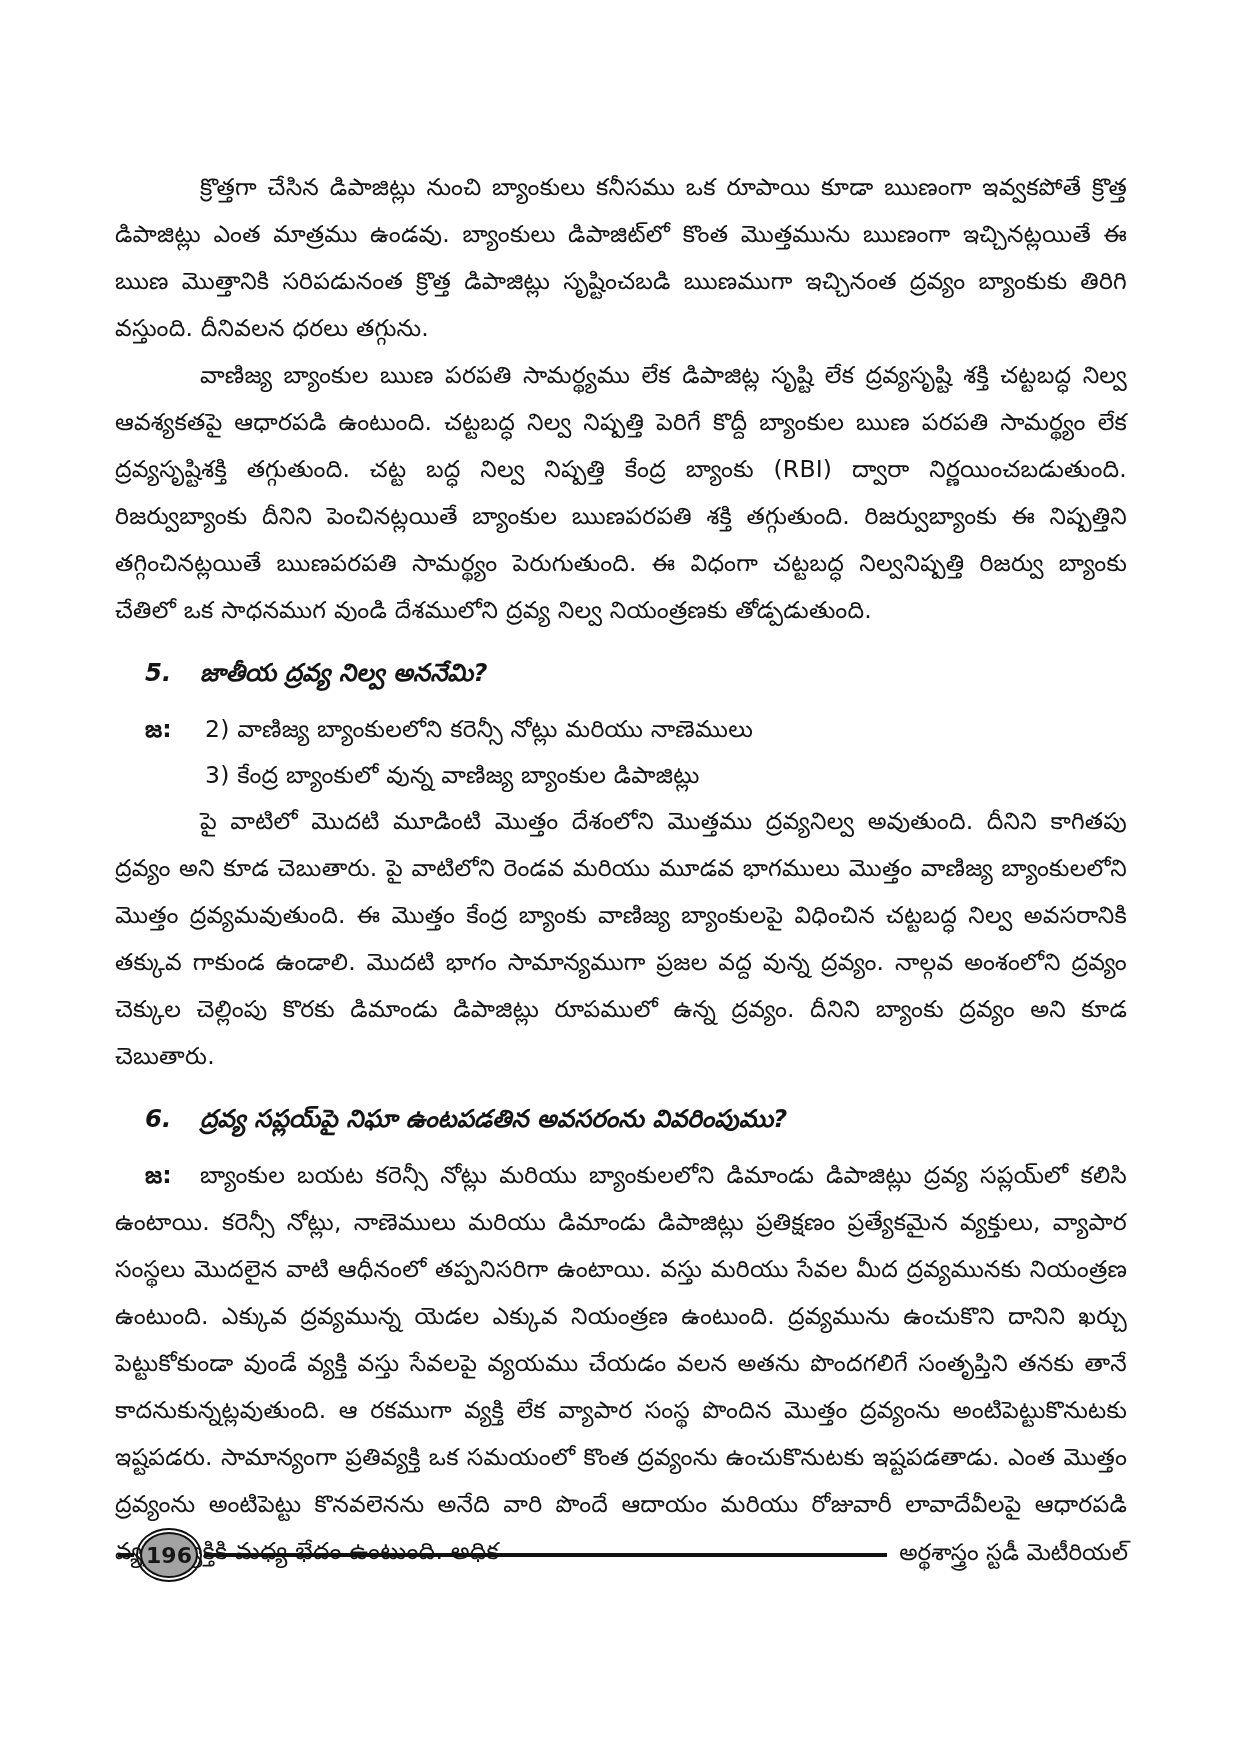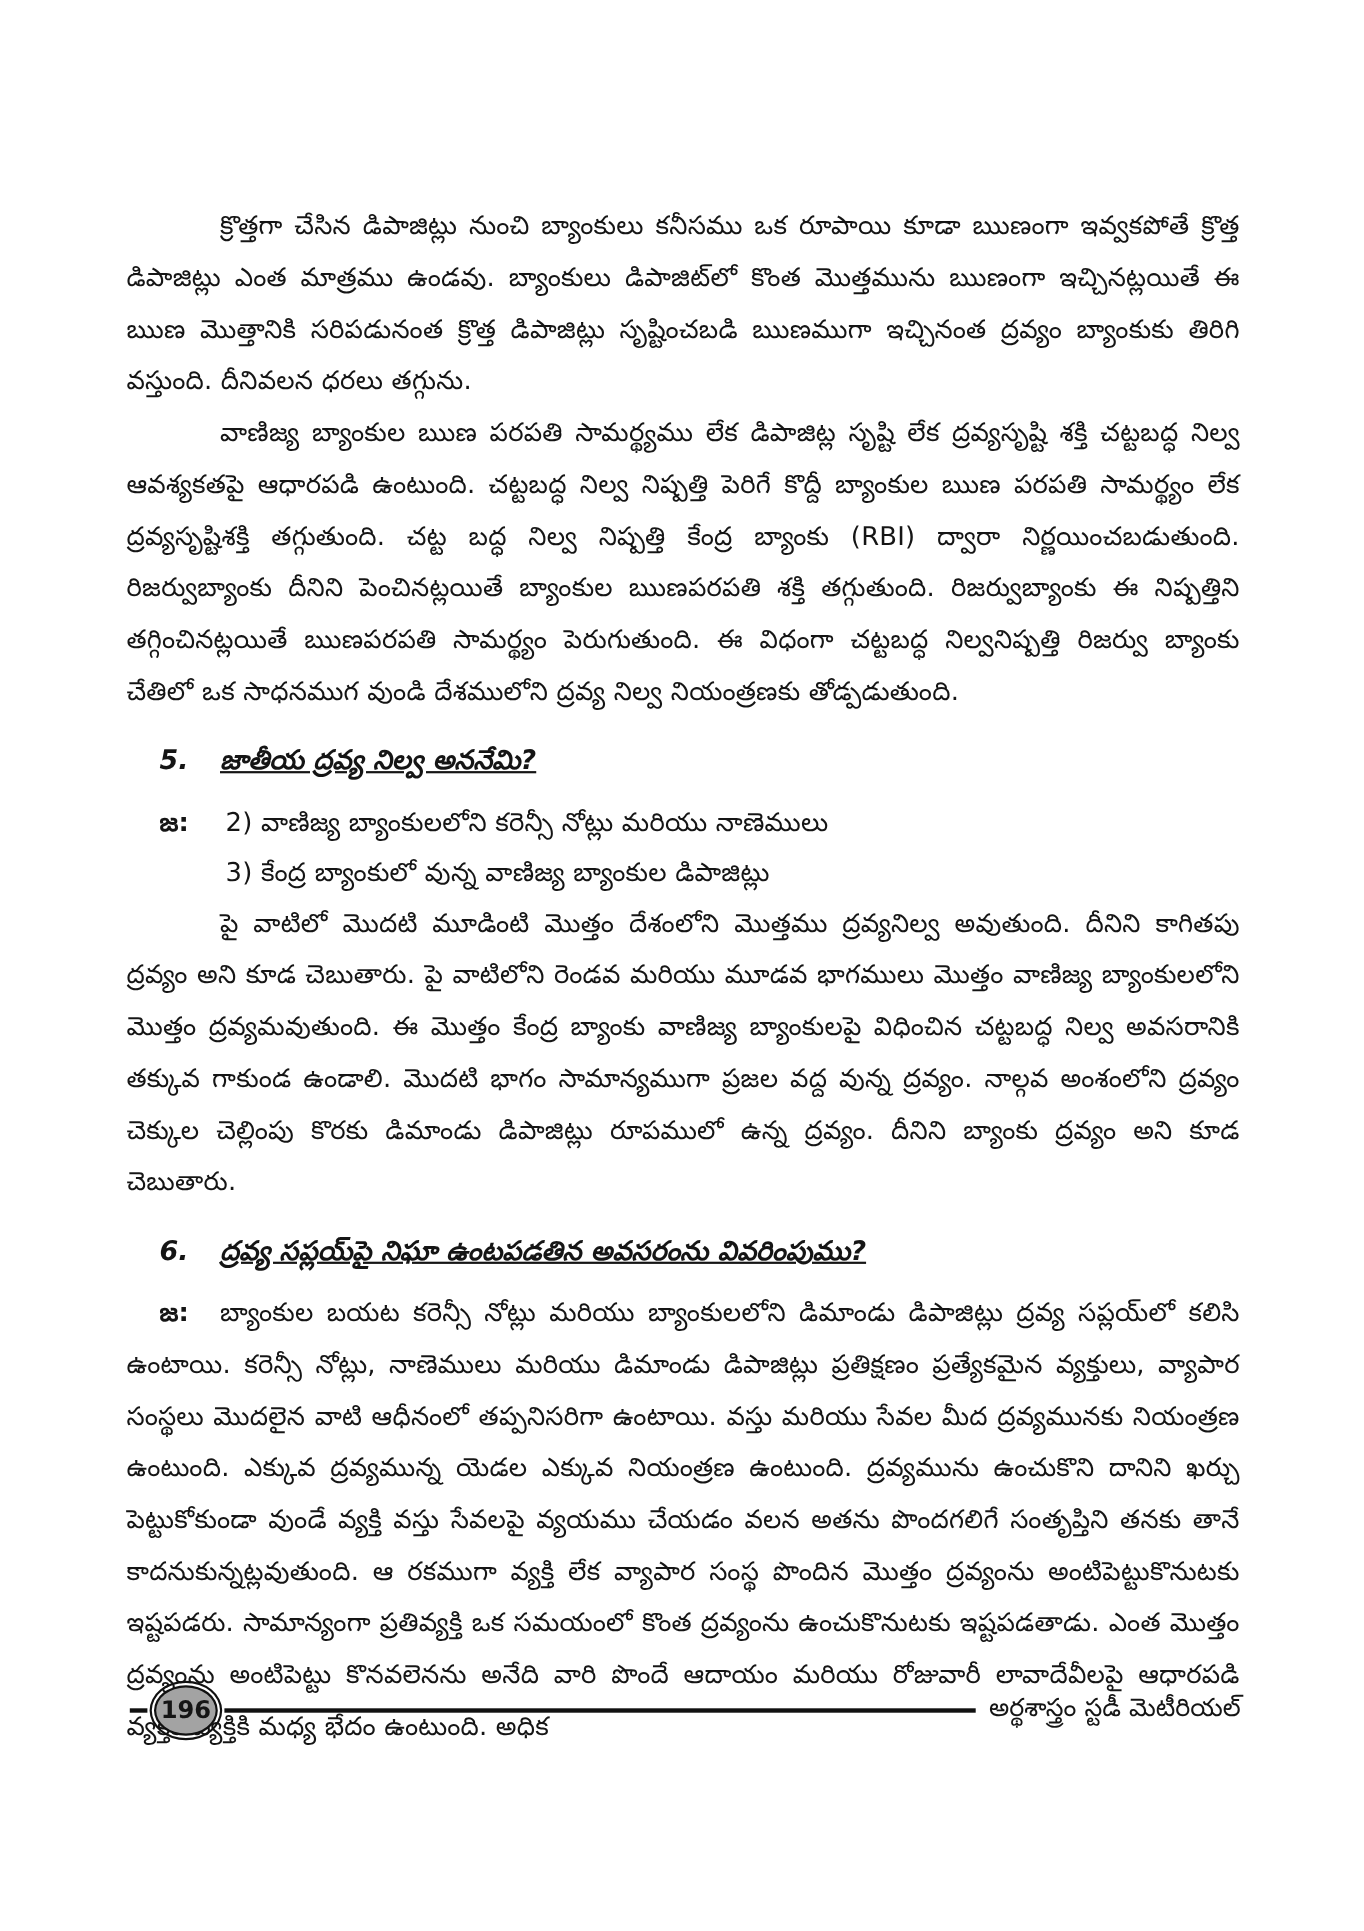--- a/index.html
+++ b/index.html
@@ -8,21 +8,21 @@
     height: 1755px;
     background: #ffffff;
     color: #151515;
     font-family: "DejaVu Sans", "Liberation Sans", sans-serif;
     position: relative;
     overflow: hidden;
   }
   .page {
     position: absolute;
     left: 115px;
-    top: 182px;
+    top: 164px;
     width: 1012px;
   }
   p.body {
     margin: 0;
     font-size: 23.5px;
     line-height: 47px;
     text-align: justify;
     text-indent: 85px;
     letter-spacing: 0.2px;
   }
@@ -50,21 +50,21 @@
     font-weight: bold;
     font-style: italic;
     display: flex;
   }
   .q-number {
     display: inline-block;
     width: 55px;
     margin-left: 30px;
     flex: 0 0 auto;
   }
-  .q-title { flex: 1; text-decoration: underline; }
+  .q-title { flex: 1; }
   ol.plain-list {
     list-style: none;
     margin: 0;
     padding: 0 0 0 90px;
   }
   ol.plain-list li {
     font-size: 23.5px;
     line-height: 46px;
     letter-spacing: 0.2px;
   }

